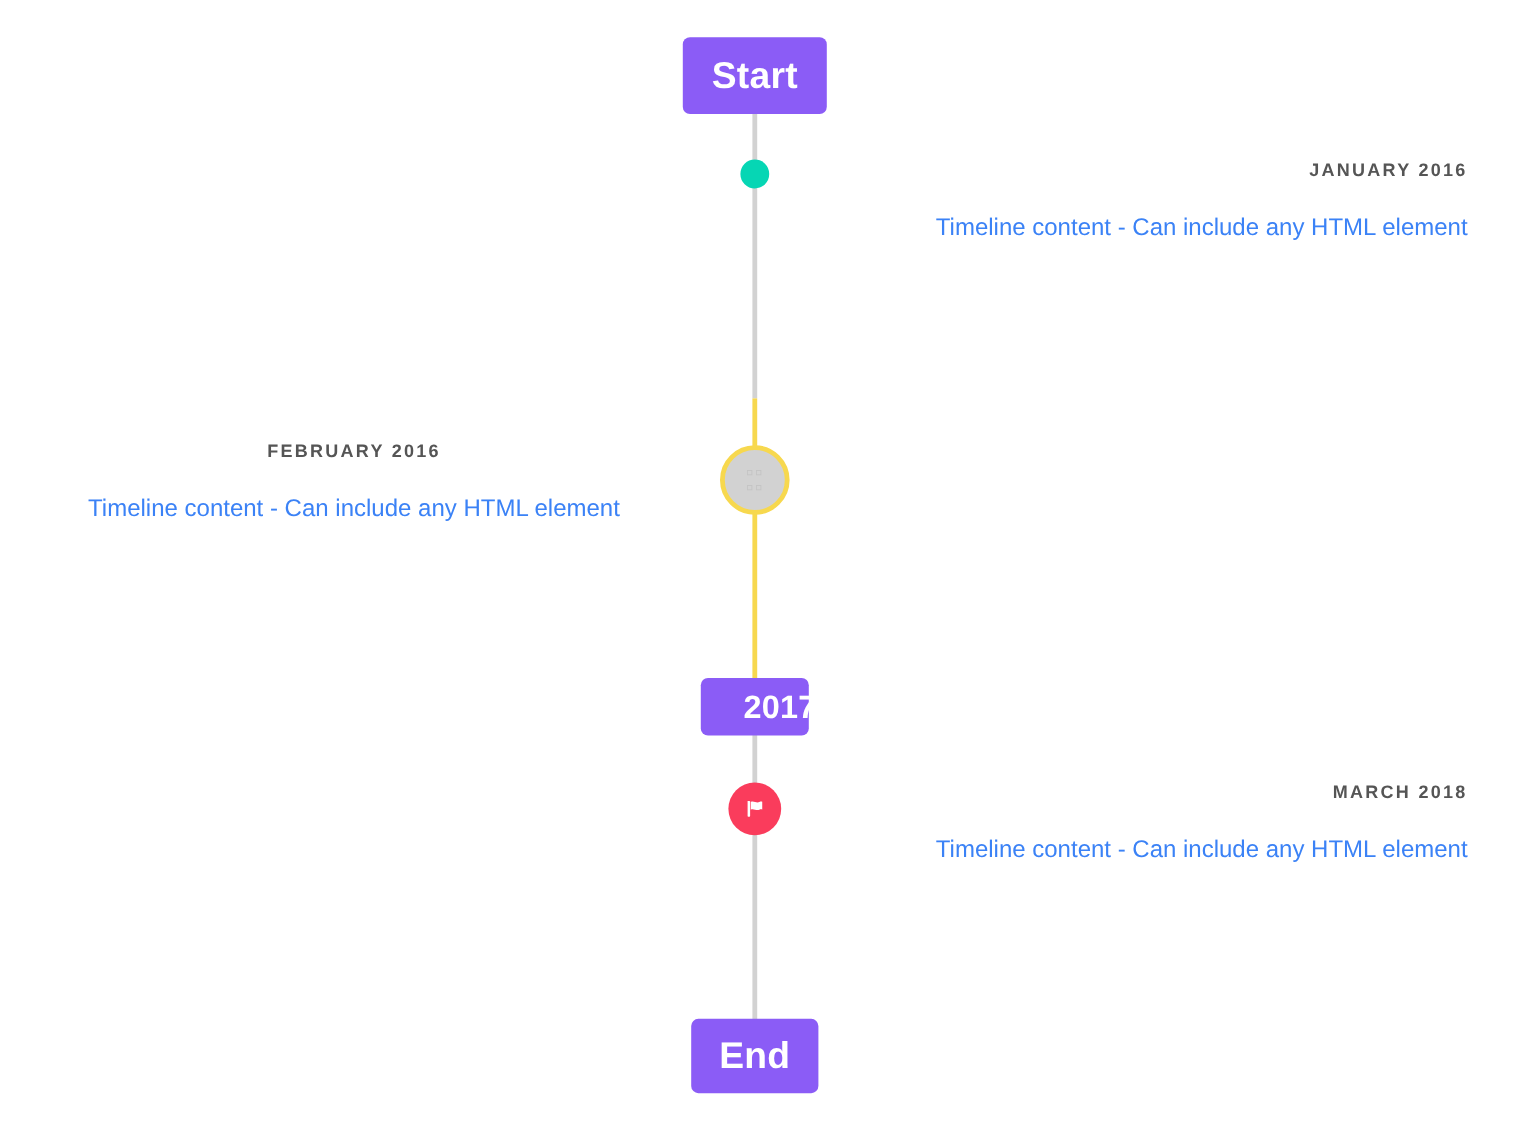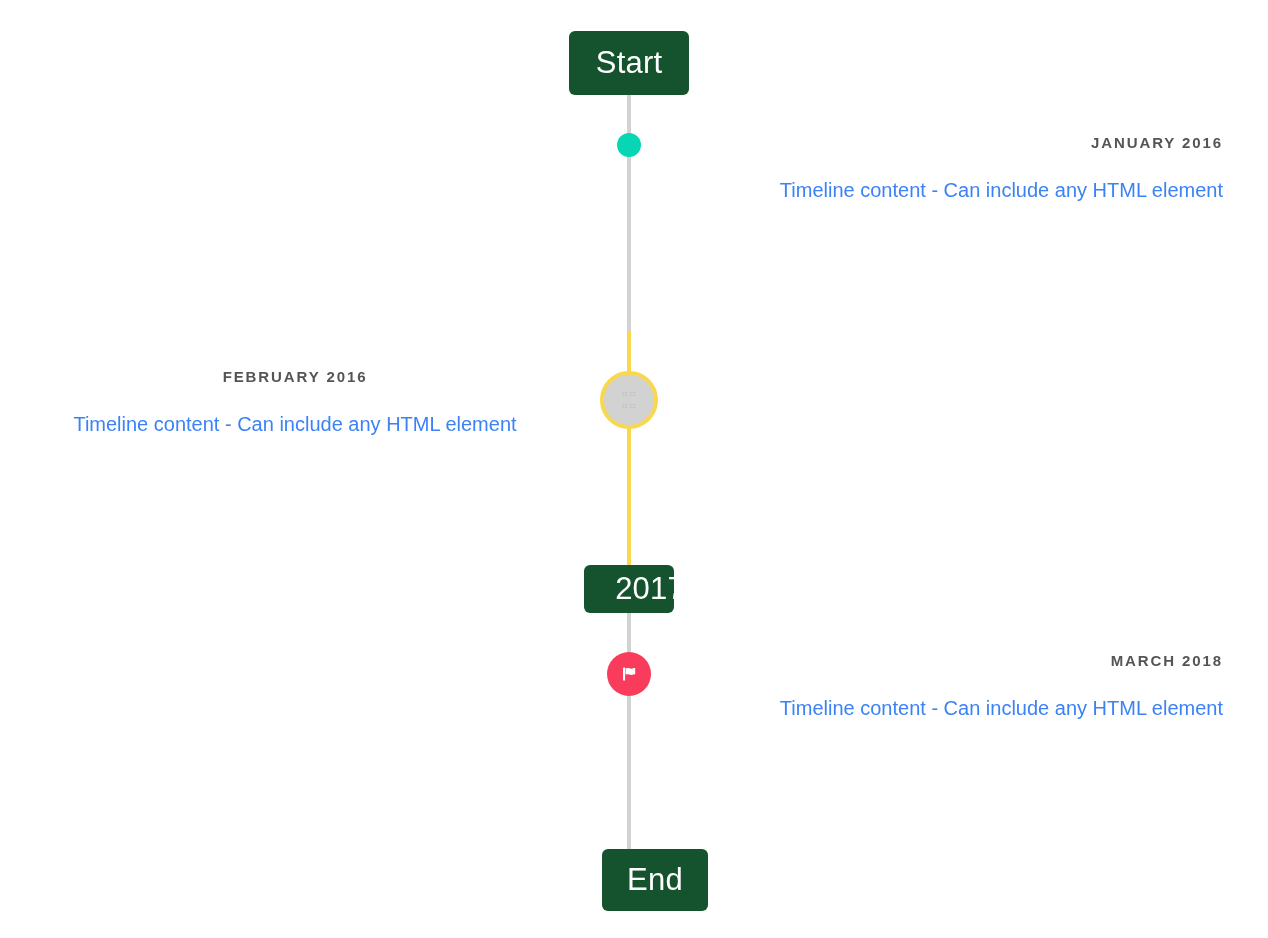--- a/index.html
+++ b/index.html
@@ -28,46 +28,45 @@
     width: 4px;
     background: #d2d2d2;
   }
   .rail-top    { top: 88px;  height: 244px; }
   .rail-yellow { top: 332px; height: 233px; background: #f7d84e; }
   .rail-mid    { top: 610px; height: 245px; background: #d2d2d2; }
 
   
   .badge {
     position: absolute;
-    background: #14532d;
+    background: #8b5cf6;
     color: #ffffff;
     border-radius: 6px;
     display: flex;
     align-items: center;
     justify-content: center;
-    font-weight: 400;
+    font-weight: 700;
     letter-spacing: 0.2px;
     white-space: nowrap;
   }
   .badge-start {
     left: 569px; top: 31px;
     width: 120px; height: 64px;
     font-size: 31px;
   }
   .badge-year {
     left: 584px; top: 565px;
     width: 90px; height: 48px;
-    font-size: 31px;
+    font-size: 27px;
     padding-left: 42px;
   }
   .badge-end {
     left: 576px; top: 849px;
     width: 106px; height: 62px;
     font-size: 31px;
-    margin-left: 26px;
   }
 
   
   .marker {
     position: absolute;
     border-radius: 50%;
     display: flex;
     align-items: center;
     justify-content: center;
   }

